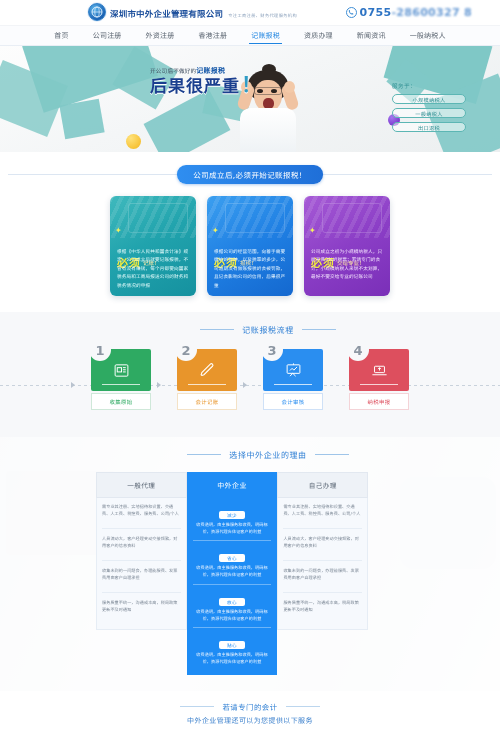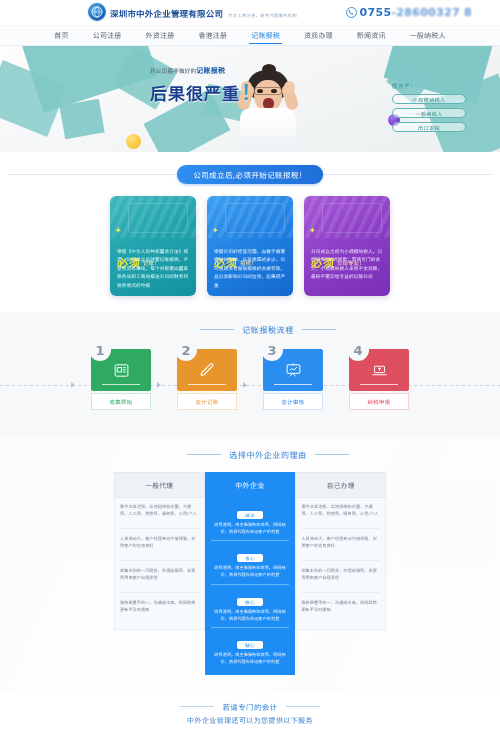--- a/index.html
+++ b/index.html
@@ -75,21 +75,21 @@
   .s9 { left: 62px; top: 56px; width: 40px; height: 34px; transform: rotate(-10deg); background:#e3f2f1; opacity:.9;}
   .ball { position: absolute; border-radius: 50%; }
   .b1 { left: 126px; top: 88px; width: 15px; height: 15px; background: radial-gradient(circle at 32% 28%, #ffe27a, #f3b61c);}
   .b4 { right: 100px; top: 68px; width: 12px; height: 12px; background: radial-gradient(circle at 32% 28%, #a475ef, #6a1fc0);}
   .hero-inner { position: absolute; inset: 0; }
   .hero-copy { position: absolute; left: 150px; top: 19px; }
   .hero-kicker { font-size: 5.6px; color: #3b4a5c; letter-spacing: .2px; white-space: nowrap; }
   .hero-kicker b { color: #1457a8; font-size: 7px; }
   .hero-title {
     font-size: 17px; font-weight: bold; color: #1b3f8f; letter-spacing: 1px;
-    line-height: 1; margin-top: 8px; white-space: nowrap;
+    line-height: 1; margin-top: 0; white-space: nowrap;
     text-shadow: 0 1px 0 #ffffff;
   }
   .hero-bang { color: #2f9cc5; font-size: 21px; margin-left: 1px; }
   .hero-right { position: absolute; right: 34px; top: 36px; width: 74px; }
   .hero-right-label { font-size: 5.6px; color: #2d8f92; letter-spacing: .4px; margin-bottom: 4px; }
   .pill {
     height: 10px; border-radius: 5px; border: 1px solid #5cb6b4;
     color: #2b8c90; font-size: 5.2px; display: flex; align-items: center; justify-content: center;
     margin-bottom: 4px; background: rgba(255,255,255,.55); letter-spacing: .3px; white-space: nowrap;
   }
@@ -183,21 +183,21 @@
   .proc-label.b{color:#2a8ef0;border-color:#cfe1f7;} .proc-label.r{color:#dd4f5e;border-color:#f4d3d7;}
   .arrow { position:absolute; top: 33px; width:0;height:0;
     border-left:4px solid #b9c3cf; border-top:3px solid transparent; border-bottom:3px solid transparent; }
 
   
   .cmp-sec { background:#fff; padding: 12px 0 16px; position:relative; overflow:hidden; }
   .cmp-bg { position:absolute; inset:0; opacity:.12;
     background: linear-gradient(115deg,#dfe6ee 0%, #f4f6f9 38%, #e7edf3 70%, #fafbfc 100%); }
   .cmp-bg::before{content:"";position:absolute;left:6px;top:34px;width:110px;height:84px;border-radius:4px;background:#dde4eb;opacity:.8;}
   .cmp-bg::after{content:"";position:absolute;right:4px;top:40px;width:96px;height:92px;border-radius:14px;background:#e3e9ef;opacity:.8;}
-  .cmp { position:relative; width: 308px; margin: 12px auto 0; display:flex;justify-content:center; }
+  .cmp { position:relative; width: 308px; margin: 12px auto 0; display:flex; }
   .cmp-col { width: 90.6px; }
   .cmp-col.mid { width: 90.8px; }
   .cmp-head {
     height: 26px; display:flex; align-items:center; justify-content:center;
     font-size: 6.6px; letter-spacing:.4px; background:#eef2f7; color:#5b6775;
     border:1px solid #e2e8f0;
   }
   .cmp-col.mid .cmp-head { background:#1e8cf5; color:#fff; border-color:#1e8cf5; font-size:7px; }
   .cmp-body { background:#f6f9fd; border:1px solid #e6edf5; border-top:none; padding: 5px 5px; }
   .cmp-col.mid .cmp-body { background:#1e8cf5; border-color:#1e8cf5; padding: 4px 5px; }

